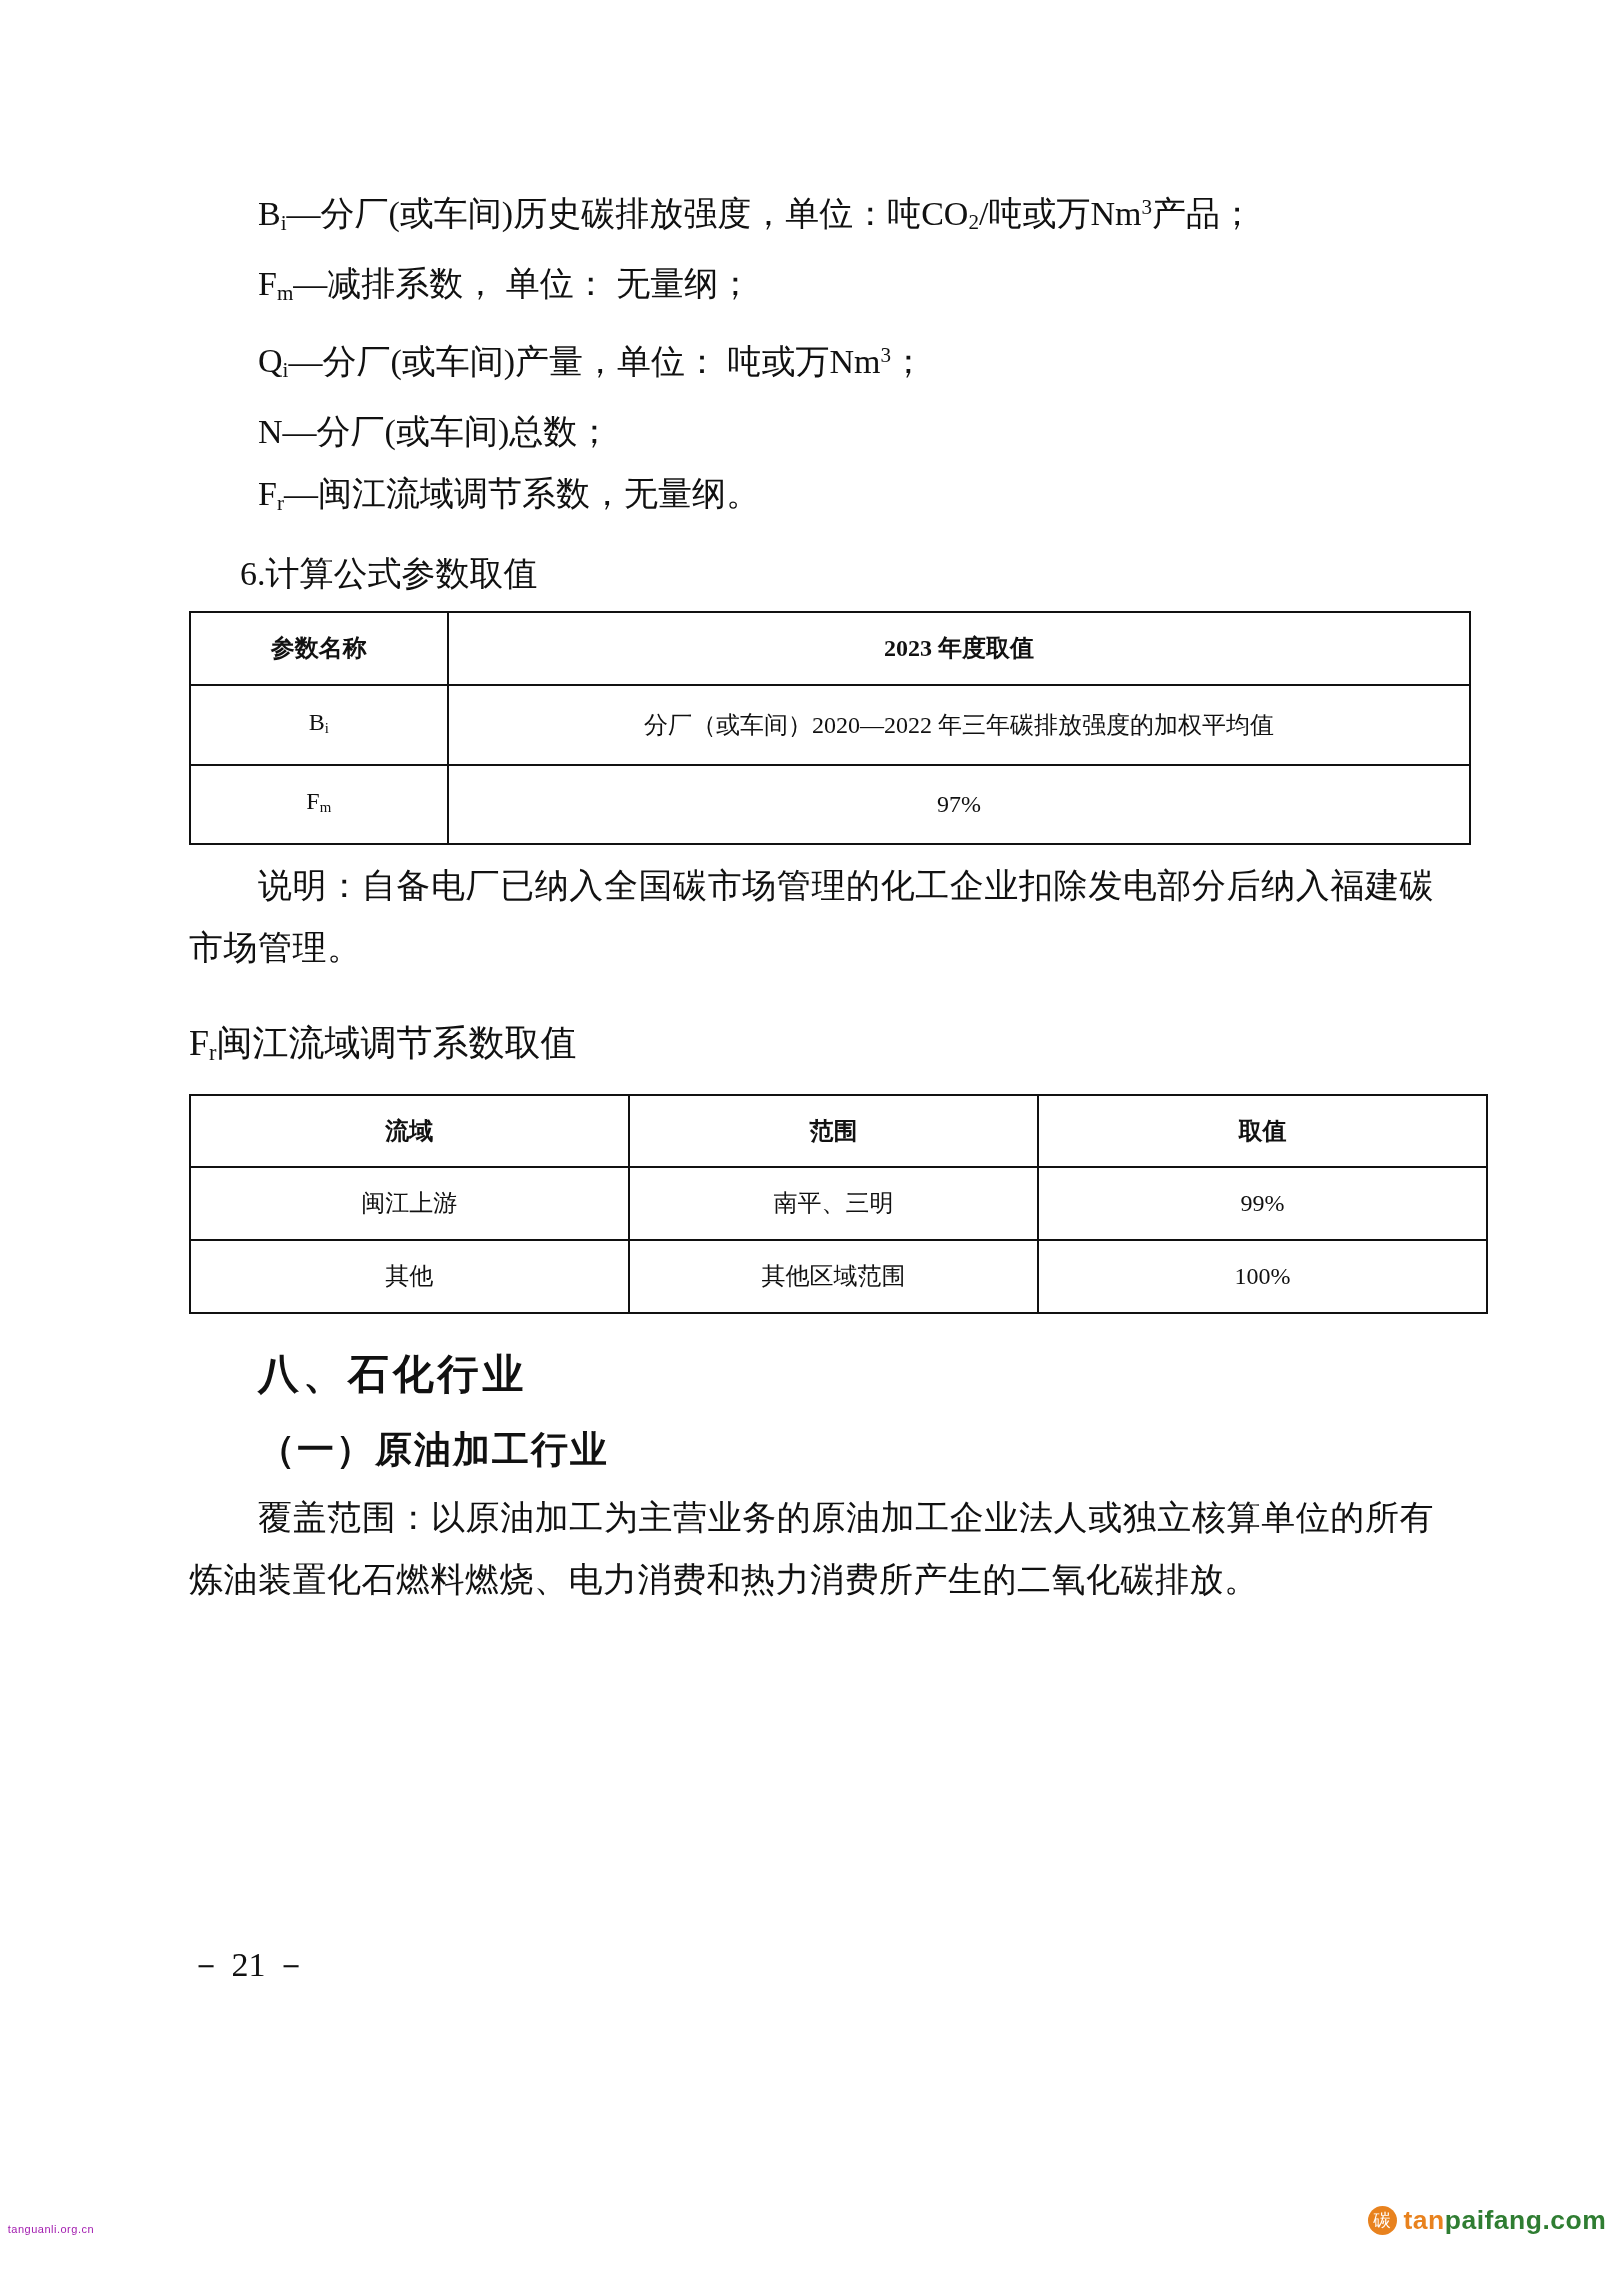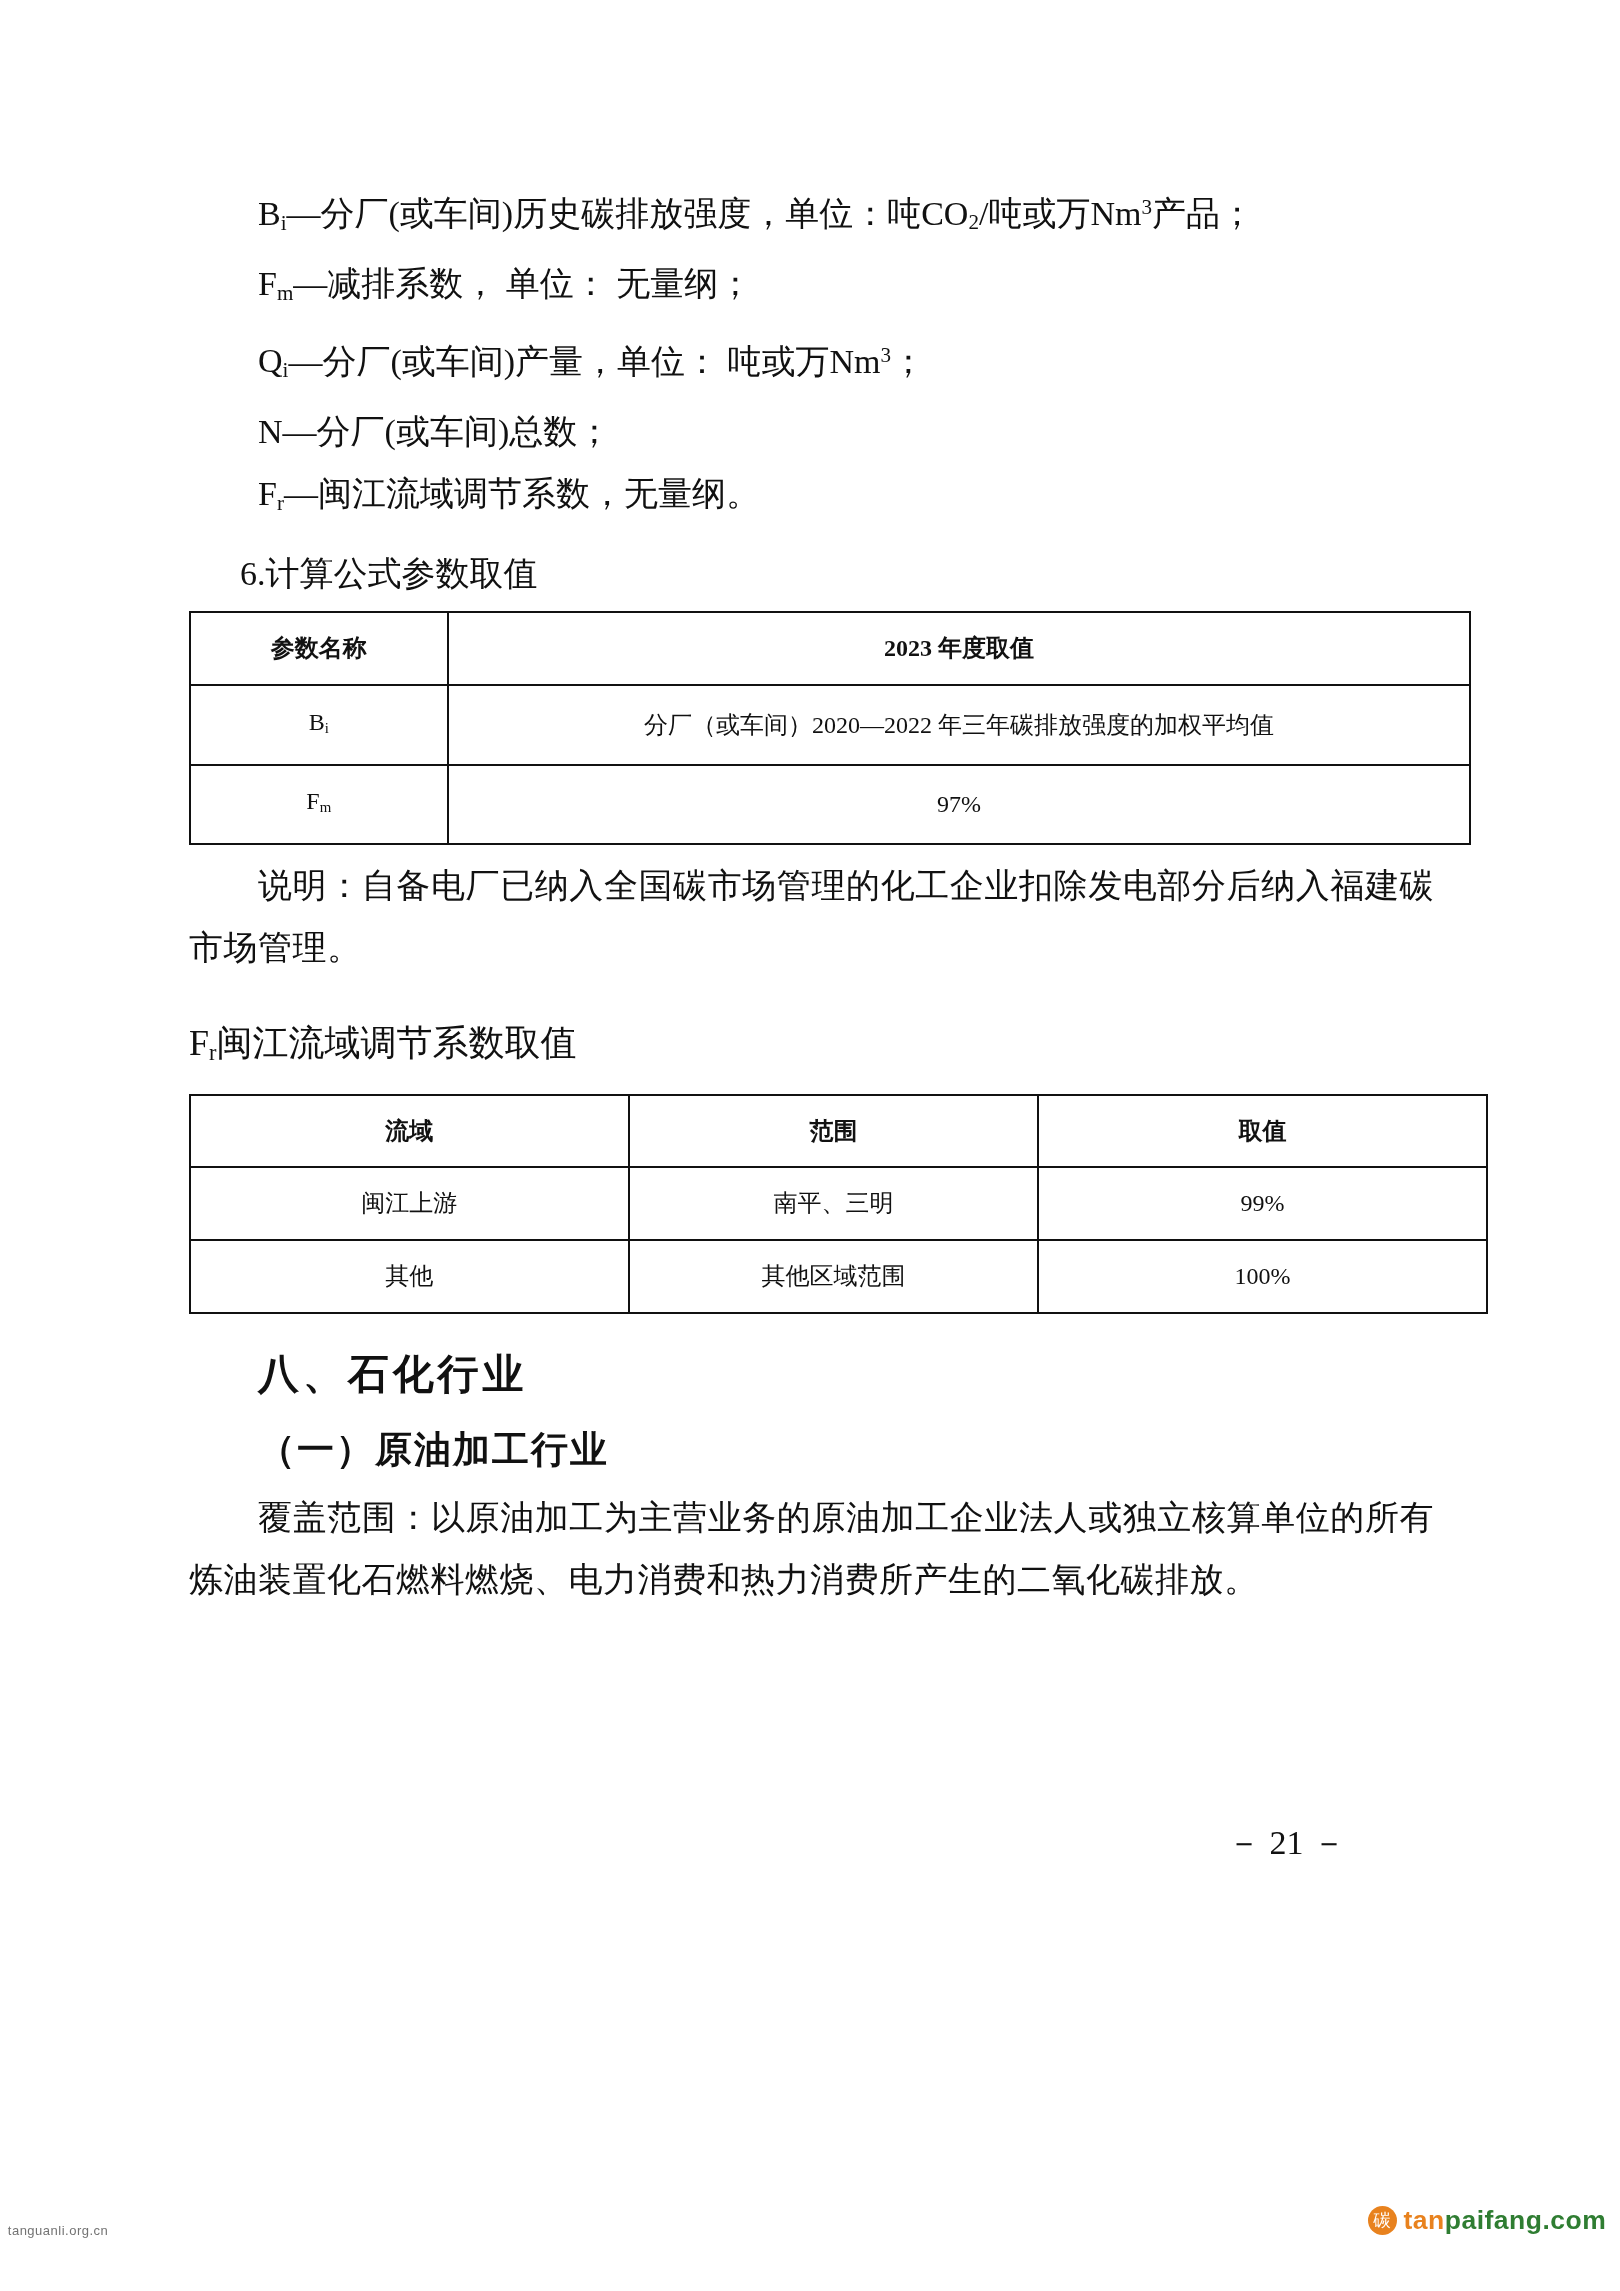--- a/index.html
+++ b/index.html
@@ -113,34 +113,33 @@
     line-height: 67px;
     font-weight: bold;
     margin: 5.9px 0 3.9px 0;
     padding-left: 69px;
     letter-spacing: 2px;
     font-family: "Liberation Sans", sans-serif;
   }
   .page-number {
     position: absolute;
     left: 0;
-    top: 1644px;
+    top: 1766px;
     width: 1245px;
-    text-align: right;
     font-size: 34px;
     padding-right: 88px;
     box-sizing: border-box;
   }
   
   .watermark-left {
     position: absolute;
     left: 7.8px;
     top: 2223px;
-    font-size: 13px;
-    color: #737373;
+    font-size: 11px;
+    color: #a21caf;
     font-family: "Liberation Sans", sans-serif;
     letter-spacing: 0.5px;
   }
   .watermark-right {
     position: absolute;
     right: 13.7px;
     top: 2205px;
     display: flex;
     align-items: center;
     gap: 6.9px;

